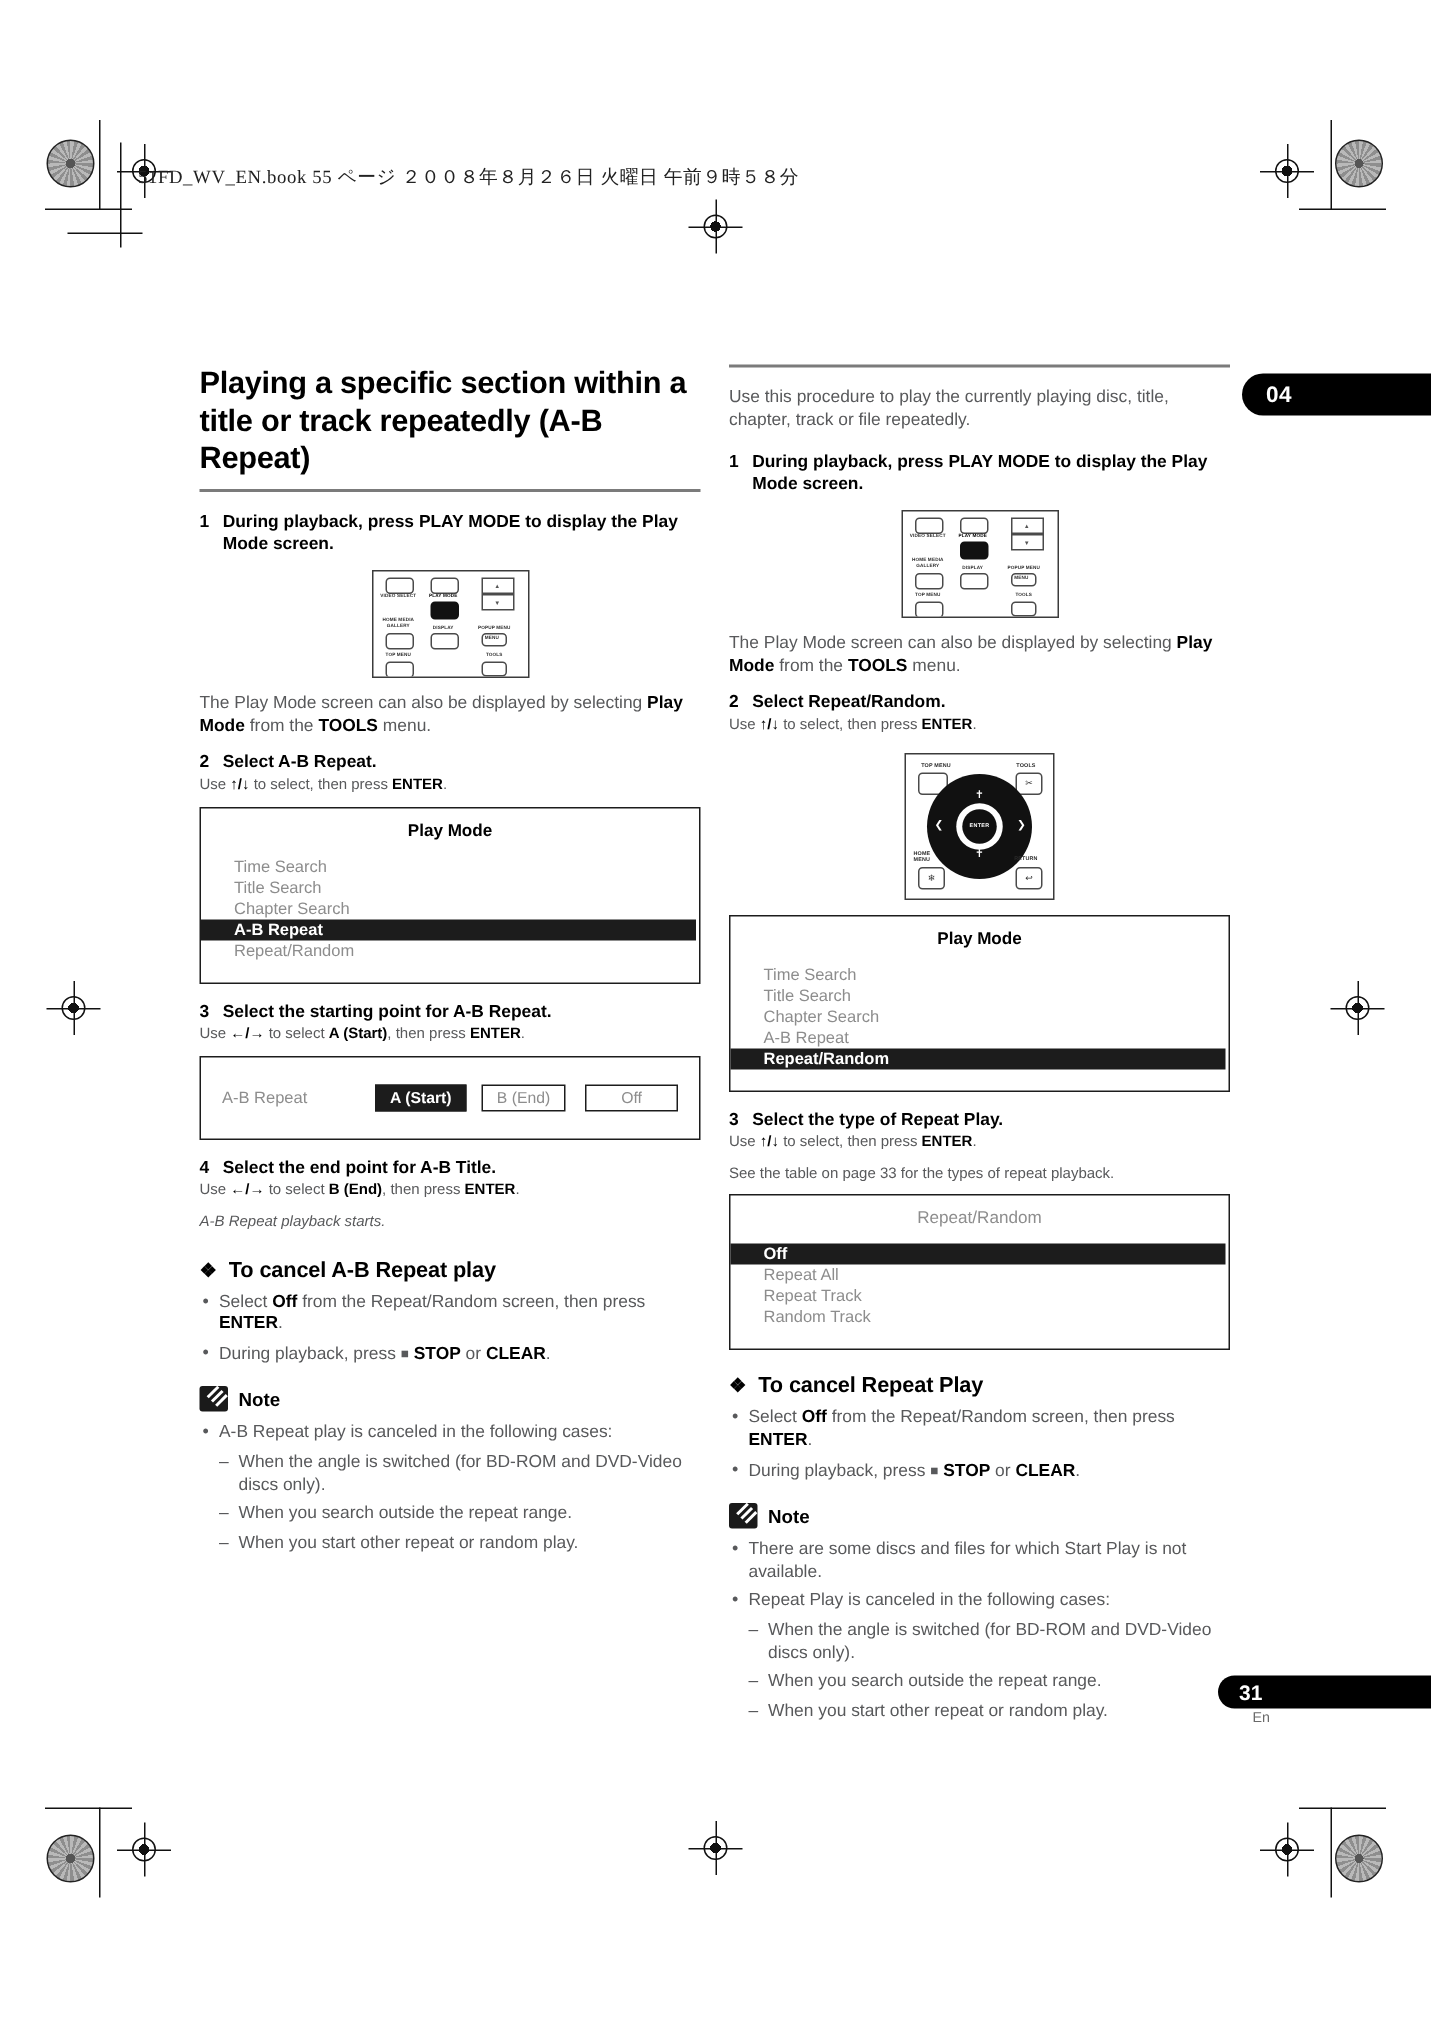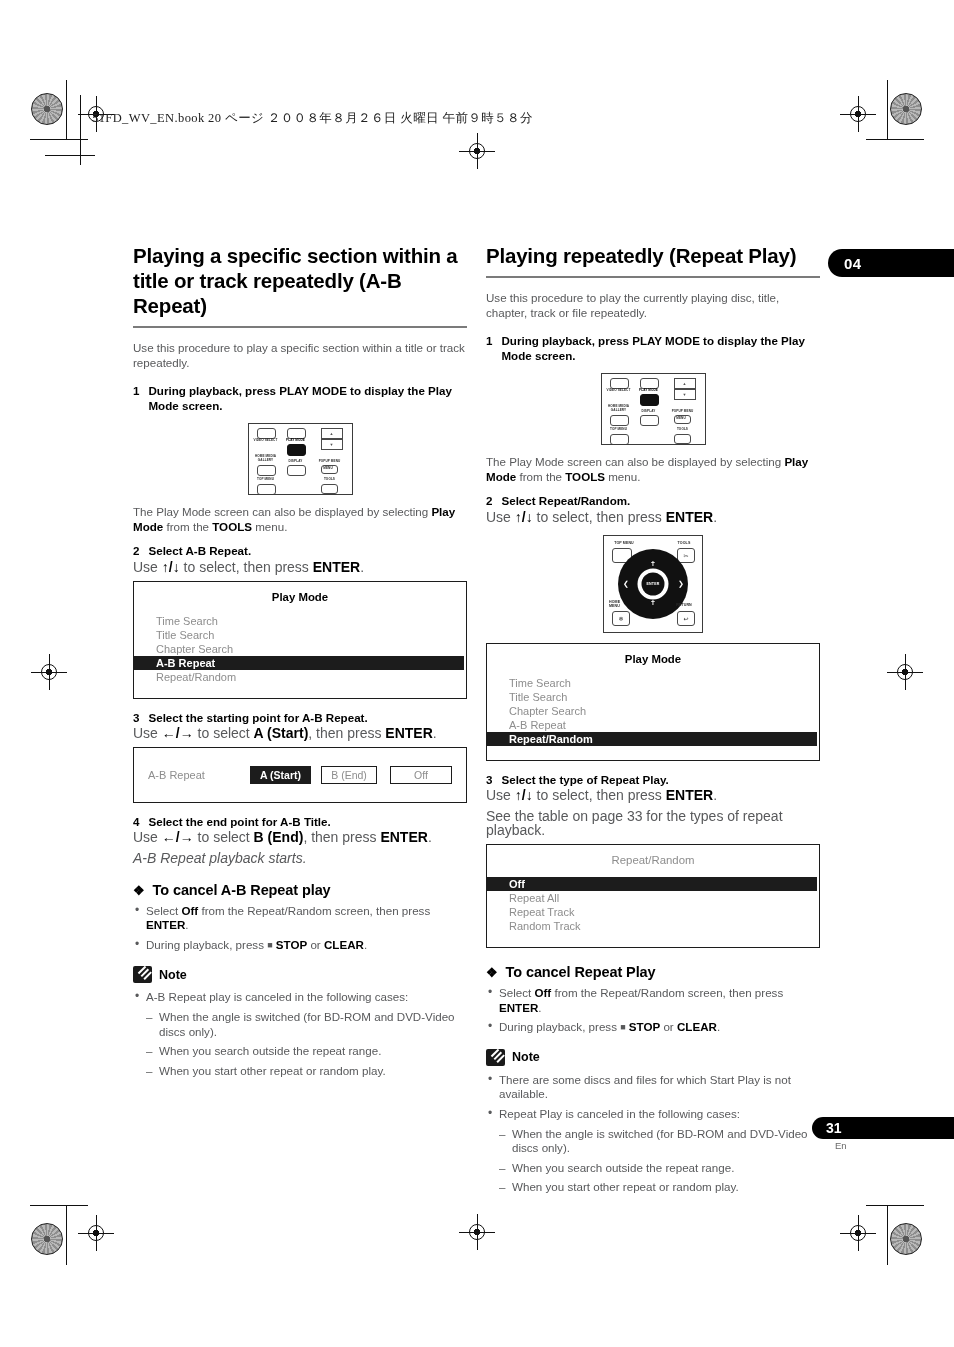--- a/index.html
+++ b/index.html
@@ -127,21 +127,21 @@
   .step {
     font-size: 11.6px;
     line-height: 14.6px;
     font-weight: bold;
     margin: 0 0 1px 0;
     display: flex;
     gap: 9px;
   }
   .step .num { flex: 0 0 auto; }
   .substep {
-    font-size: 14px;
+    font-size: 10px;
     line-height: 14.6px;
     color: #58595b;
     margin: 0 0 2px 0;
   }
   .substep b, .body b, .bullet b, .dash b { color: #000; font-weight: bold; }
   .body {
     font-size: 11.6px;
     line-height: 14.6px;
     color: #58595b;
     margin: 9px 0 10px 0;
@@ -404,33 +404,32 @@
 <div class="cropline" style="left:30px; top:139px; width:58px; height:1px;"></div>
 <div class="cropline" style="left:887px; top:80px; width:1px; height:60px;"></div>
 <div class="cropline" style="left:866px; top:139px; width:58px; height:1px;"></div>
 <div class="cropline" style="left:66px; top:1205px; width:1px; height:60px;"></div>
 <div class="cropline" style="left:30px; top:1205px; width:58px; height:1px;"></div>
 <div class="cropline" style="left:887px; top:1205px; width:1px; height:60px;"></div>
 <div class="cropline" style="left:866px; top:1205px; width:58px; height:1px;"></div>
 <div class="cropline" style="left:80px; top:95px; width:1px; height:70px;"></div>
 <div class="cropline" style="left:45px; top:155px; width:50px; height:1px;"></div>
 
-<div class="book-imprint">51FD_WV_EN.book   20 ページ   ２００８年８月２６日   火曜日   午前９時５８分</div>
+<div class="book-imprint">51FD_WV_EN.book   55 ページ   ２００８年８月２６日   火曜日   午前９時５８分</div>
 
 <div class="chapter-tab">
   <span>04</span>
 </div>
 
 <div class="page">
 
   <div class="col col-left">
 
     <h1 class="sec">Playing a specific section within a title or track repeatedly (A-B Repeat)</h1>
     <div class="rule"></div>
-    <p class="intro">Use this procedure to play a specific section within a title or track repeatedly.</p>
 
     <div class="step">
       <span class="num">1</span>
       <span>During playback, press PLAY MODE to display the Play Mode screen.</span>
     </div>
 
     <div class="remote-wrap">
       <div class="remote">
         <div class="rbtn" style="left:8px; top:4px; width:17px; height:9px;"></div>
         <div class="rbtn" style="left:38px; top:4px; width:17px; height:9px;"></div>
@@ -515,21 +514,20 @@
       <span class="note-label">Note</span>
     </div>
     <p class="bullet">A-B Repeat play is canceled in the following cases:</p>
     <p class="dash">When the angle is switched (for BD-ROM and DVD-Video discs only).</p>
     <p class="dash">When you search outside the repeat range.</p>
     <p class="dash">When you start other repeat or random play.</p>
   </div>
 
   <div class="col col-right">
 
-    <h1 class="sec" style="white-space:nowrap;">Playing repeatedly (Repeat Play)</h1>
     <div class="rule"></div>
     <p class="intro">Use this procedure to play the currently playing disc, title, chapter, track or file repeatedly.</p>
 
     <div class="step">
       <span class="num">1</span>
       <span>During playback, press PLAY MODE to display the Play Mode screen.</span>
     </div>
 
     <div class="remote-wrap">
       <div class="remote">

